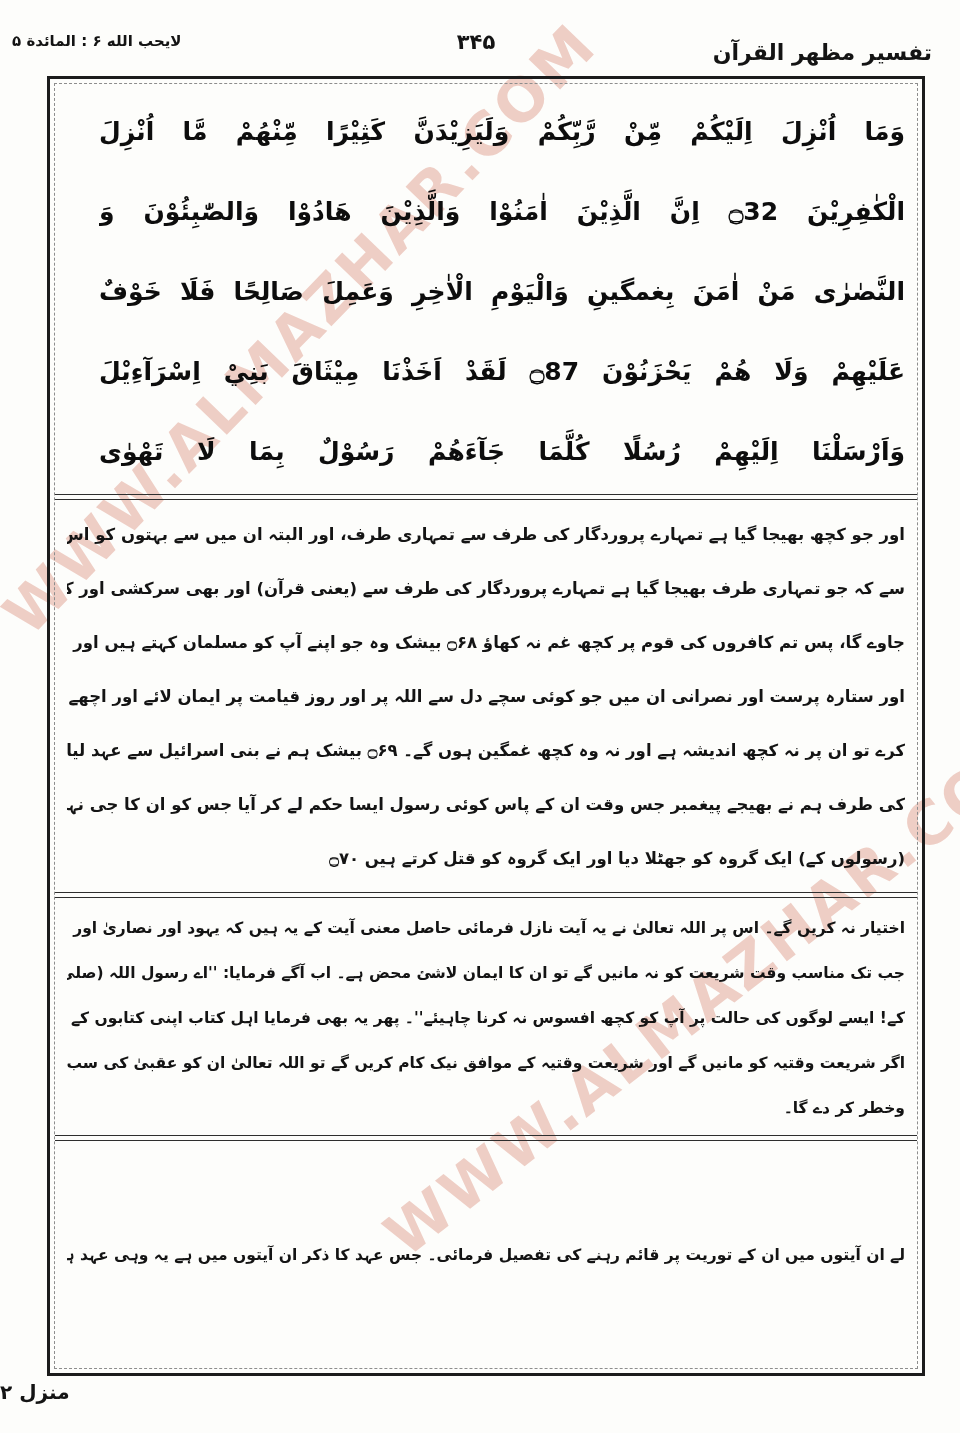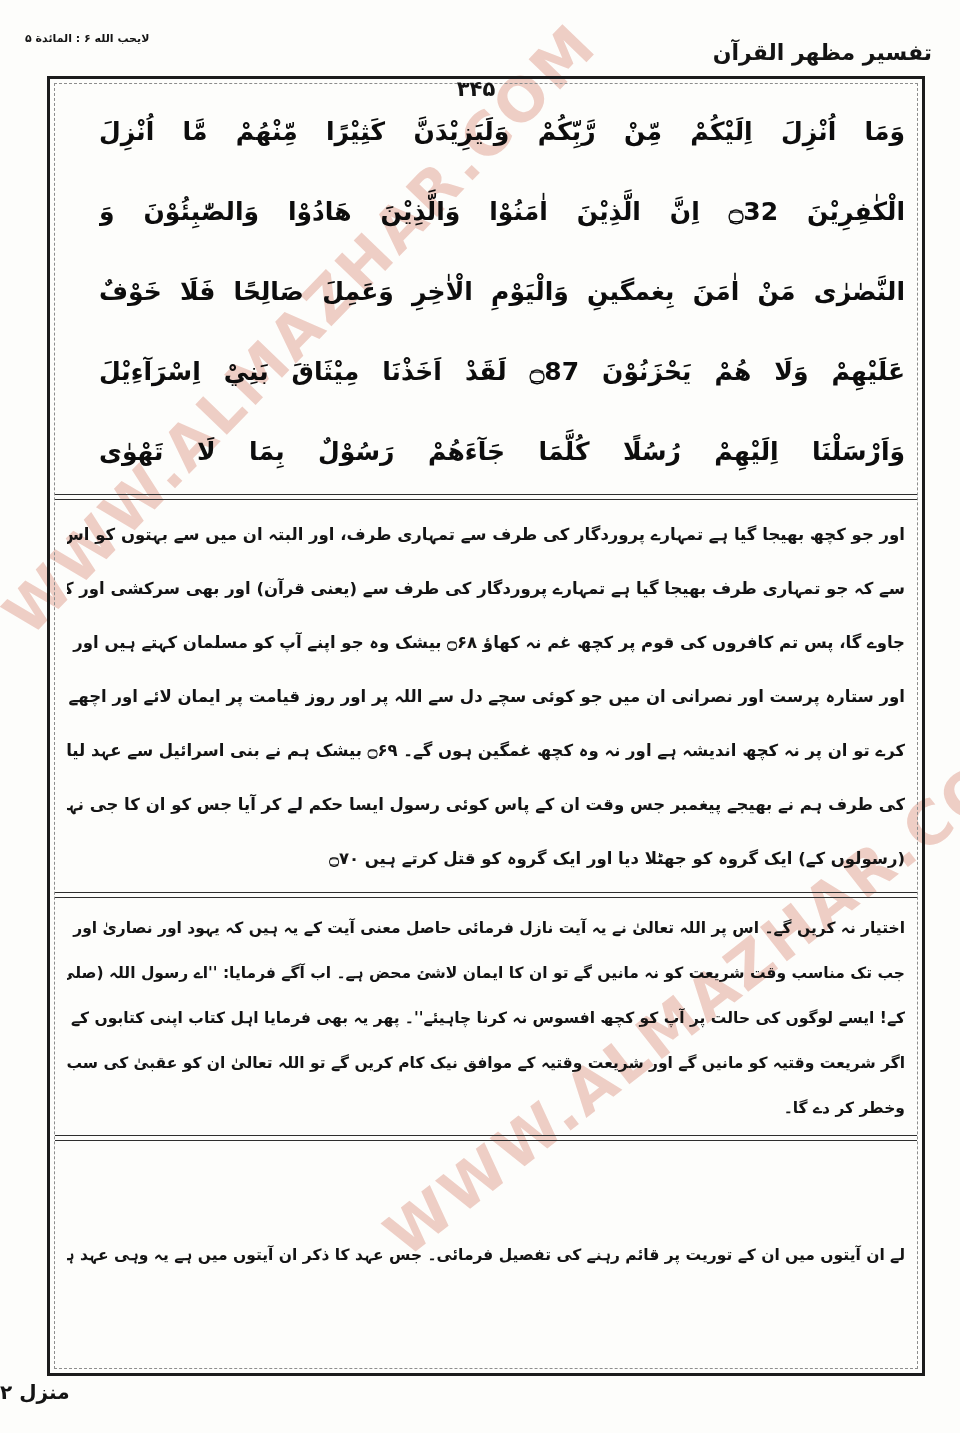--- a/index.html
+++ b/index.html
@@ -11,22 +11,22 @@
   .wm{
     position:absolute;z-index:0;white-space:nowrap;direction:ltr;
     font-family:"DejaVu Sans",sans-serif;font-weight:bold;
     font-size:60px;letter-spacing:3px;color:rgba(208,108,84,0.32);
     pointer-events:none;
   }
   #wm1{left:-95px;top:330px;width:720px;transform:rotate(-46deg);}
   #wm2{left:320px;top:995px;width:690px;transform:rotate(-38deg);}
   
   #hdr{position:absolute;top:24px;left:0;right:0;height:40px;z-index:2;}
-  #hdr .ref{position:absolute;left:25px;top:8px;font-size:11px;font-weight:bold;direction:rtl;}
-  #hdr .pno{position:absolute;left:0;right:8px;top:6px;text-align:center;font-size:21px;font-weight:bold;letter-spacing:2px;margin-top:47px;}
+  #hdr .ref{position:absolute;left:12px;top:8px;font-size:15px;font-weight:bold;direction:rtl;}
+  #hdr .pno{position:absolute;left:0;right:8px;top:6px;text-align:center;font-size:21px;font-weight:bold;letter-spacing:2px;}
   #hdr .ttl{position:absolute;right:28px;top:16px;font-size:22px;font-weight:bold;direction:rtl;}
   
   #frame{
     position:absolute;z-index:1;left:47px;top:76px;width:878px;height:1300px;
     border:3px solid #1c1c1c;box-sizing:border-box;background:transparent;
   }
   #frame-inner{
     position:absolute;inset:4px;border:1px dashed #8d8d8d;box-sizing:border-box;
     display:flex;flex-direction:column;padding:0 10px;background:transparent;
   }

